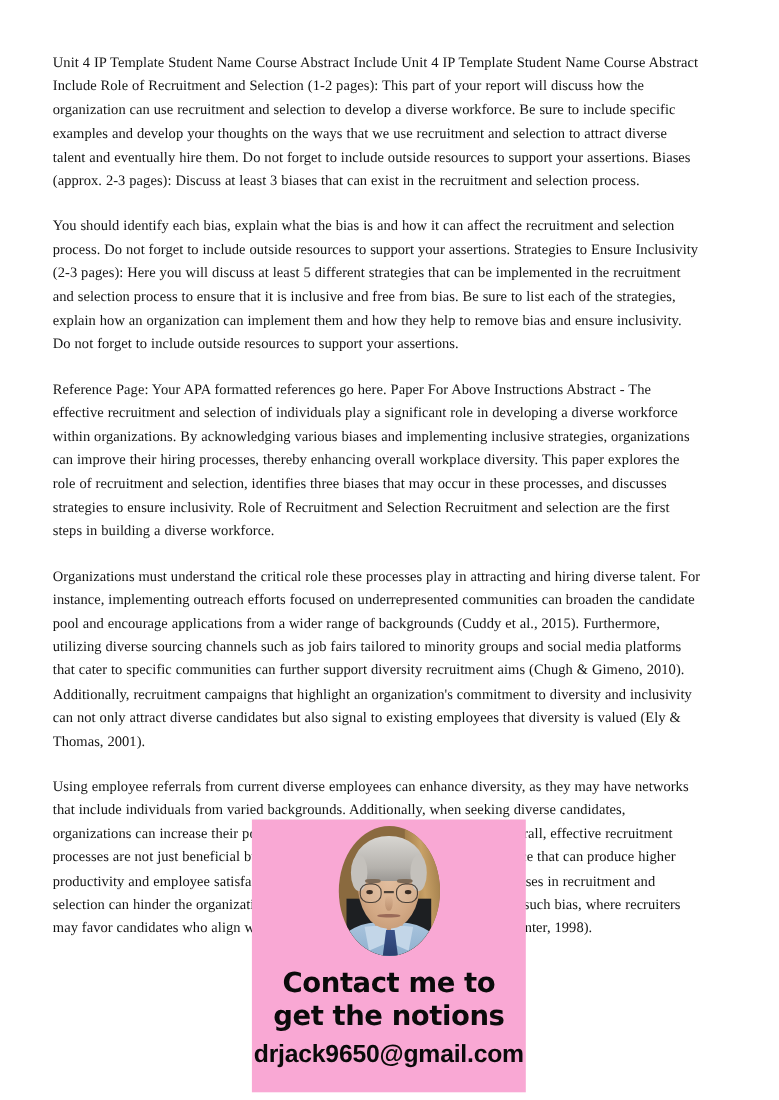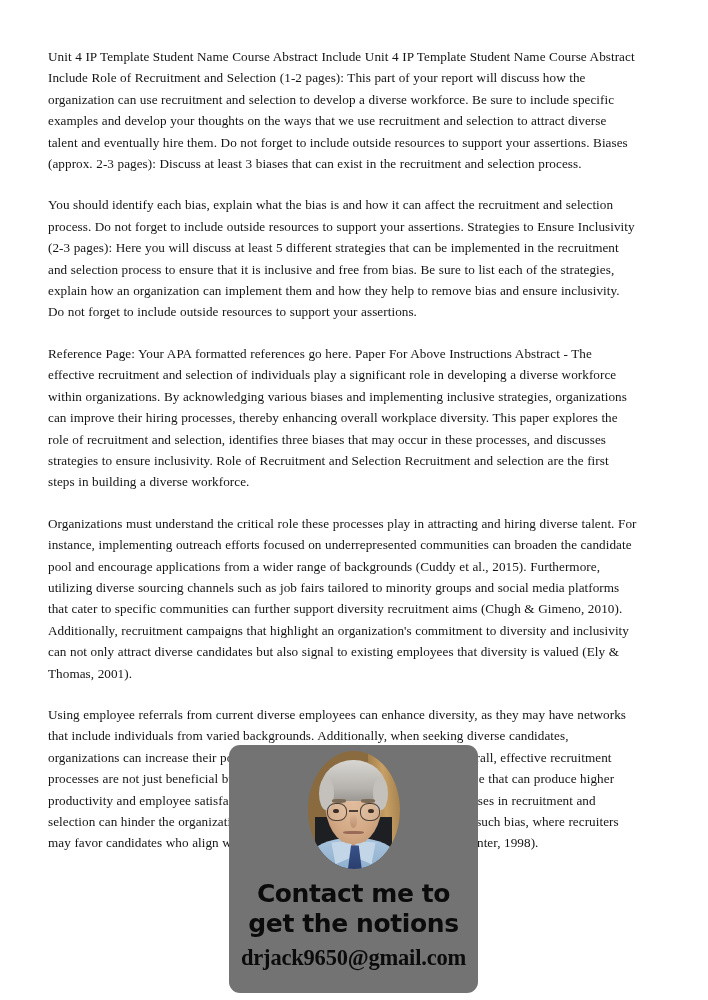--- a/index.html
+++ b/index.html
@@ -166,42 +166,42 @@
     line-height: 30px;
     color: #0b0b0b;
     letter-spacing: -0.4px;
   }
   #contact-headline .hl-line { display: block; }
 
   #contact-email {
     margin-top: 6px;
     width: 100%;
     text-align: center;
-    font-family: Liberation Serif, serif;
+    font-family: Liberation Sans, sans-serif;
     font-weight: 700;
     font-size: 22.5px;
     line-height: 26px;
     color: #0b0b0b;
     letter-spacing: -0.2px;
   }
 </style>
 </head>
 <body>
 
 <div id="page">
 
   <div id="doc-body">
     <p class="para">Unit 4 IP Template Student Name Course Abstract Include Unit 4 IP Template Student Name Course Abstract Include Role of Recruitment and Selection (1-2 pages): This part of your report will discuss how the organization can use recruitment and selection to develop a diverse workforce. Be sure to include specific examples and develop your thoughts on the ways that we use recruitment and selection to attract diverse talent and eventually hire them. Do not forget to include outside resources to support your assertions. Biases (approx. 2-3 pages): Discuss at least 3 biases that can exist in the recruitment and selection process.</p>
     <p class="para">You should identify each bias, explain what the bias is and how it can affect the recruitment and selection process. Do not forget to include outside resources to support your assertions. Strategies to Ensure Inclusivity (2-3 pages): Here you will discuss at least 5 different strategies that can be implemented in the recruitment and selection process to ensure that it is inclusive and free from bias. Be sure to list each of the strategies, explain how an organization can implement them and how they help to remove bias and ensure inclusivity. Do not forget to include outside resources to support your assertions.</p>
     <p class="para">Reference Page: Your APA formatted references go here. Paper For Above Instructions Abstract - The effective recruitment and selection of individuals play a significant role in developing a diverse workforce within organizations. By acknowledging various biases and implementing inclusive strategies, organizations can improve their hiring processes, thereby enhancing overall workplace diversity. This paper explores the role of recruitment and selection, identifies three biases that may occur in these processes, and discusses strategies to ensure inclusivity. Role of Recruitment and Selection Recruitment and selection are the first steps in building a diverse workforce.</p>
     <p class="para">Organizations must understand the critical role these processes play in attracting and hiring diverse talent. For instance, implementing outreach efforts focused on underrepresented communities can broaden the candidate pool and encourage applications from a wider range of backgrounds (Cuddy et al., 2015). Furthermore, utilizing diverse sourcing channels such as job fairs tailored to minority groups and social media platforms that cater to specific communities can further support diversity recruitment aims (Chugh &amp; Gimeno, 2010). Additionally, recruitment campaigns that highlight an organization's commitment to diversity and inclusivity can not only attract diverse candidates but also signal to existing employees that diversity is valued (Ely &amp; Thomas, 2001).</p>
     <p class="para">Using employee referrals from current diverse employees can enhance diversity, as they may have networks that include individuals from varied backgrounds. Additionally, when seeking diverse candidates, organizations can increase their potential for innovation (McKinsey, 2015). Overall, effective recruitment processes are not just beneficial but essential for fostering an inclusive workplace that can produce higher productivity and employee satisfaction. Biases in Recruitment and Selection Biases in recruitment and selection can hinder the organization's diversity goals. Confirmation bias is one such bias, where recruiters may favor candidates who align with their preconceived notions (Schmidt &amp; Hunter, 1998).</p>
   </div>
 
-  <div id="contact-card" style="background: #737373; border-radius: 11px;">
+  <div id="contact-card" style="background: #f9a8d4;">
 
     <div id="portrait">
       <div class="ph-wood-l"></div>
       <div class="ph-wood-r"></div>
       <div class="ph-dark"></div>
       <div class="ph-shirt"></div>
       <div class="ph-neck"></div>
       <div class="ph-collar-l"></div>
       <div class="ph-collar-r"></div>
       <div class="ph-tie"></div>

